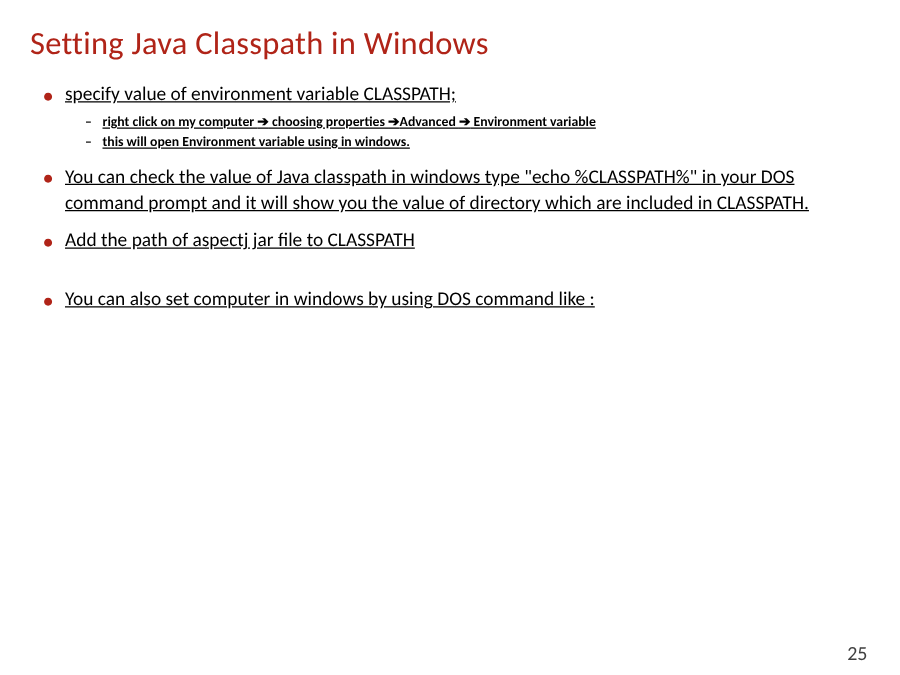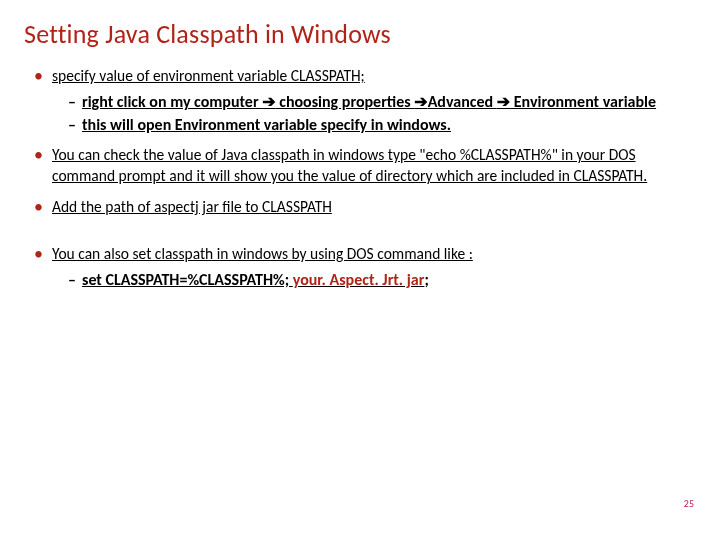--- a/index.html
+++ b/index.html
@@ -49,79 +49,74 @@
     line-height: 1.15;
   }
   ul.lvl2 {
     list-style: none;
     margin: 4px 0 2px 0;
     padding: 0 0 0 16px;
   }
   ul.lvl2 > li {
     position: relative;
     padding-left: 14px;
-    font-size: 16px;
+    font-size: 11px;
     font-weight: 700;
     line-height: 1.35;
     margin-bottom: 1px;
   }
   ul.lvl2 > li::before {
     content: "–";
     position: absolute;
     left: 0;
     top: 0;
   }
   .arrow {
     font-weight: 700;
   }
   .red-text {
     color: #b02418;
   }
   .gap-medium { margin-top: 26px; }
   .gap-large { margin-top: 30px; }
   .page-num {
     position: absolute;
-    bottom: 30px;
+    bottom: 7px;
     right: 26px;
-    font-size: 10px;
-    color: #be185d;
+    font-size: 16px;
+    color: #404040;
   }
 </style>
 </head>
 <body>
 
 <div class="slide">
   <h1 class="title">Setting Java Classpath in Windows</h1>
 
   <ul class="lvl1">
 
     <li>
       <span>specify value of environment variable CLASSPATH;</span>
       <ul class="lvl2">
         <li>
           <span>right click on my computer </span><span class="arrow">➔</span><span> choosing properties </span><span class="arrow">➔</span><span>Advanced </span><span class="arrow">➔</span><span> Environment variable</span>
         </li>
-        <li>this will open Environment variable specify in windows.</li>
+        <li>this will open Environment variable using in windows.</li>
       </ul>
     </li>
 
     <li>
       <span>You can check the value of Java classpath in windows type "echo %CLASSPATH%" in your DOS command prompt and it will show you the value of directory which are included in CLASSPATH.</span>
     </li>
 
     <li>
       <span>Add the path of aspectj jar file to CLASSPATH</span>
     </li>
 
 
     <li class="gap-medium">
-      <span>You can also set classpath in windows by using DOS command like :</span>
-      <ul class="lvl2">
-        <li>
-          <span>set CLASSPATH=%CLASSPATH%; </span><span class="red-text">your. Aspect. Jrt. jar</span><span>;</span>
-        </li>
-      </ul>
+      <span>You can also set computer in windows by using DOS command like :</span>
     </li>
 
   </ul>
 
   <div class="page-num">25</div>
 </div>
 
 </body></html>

